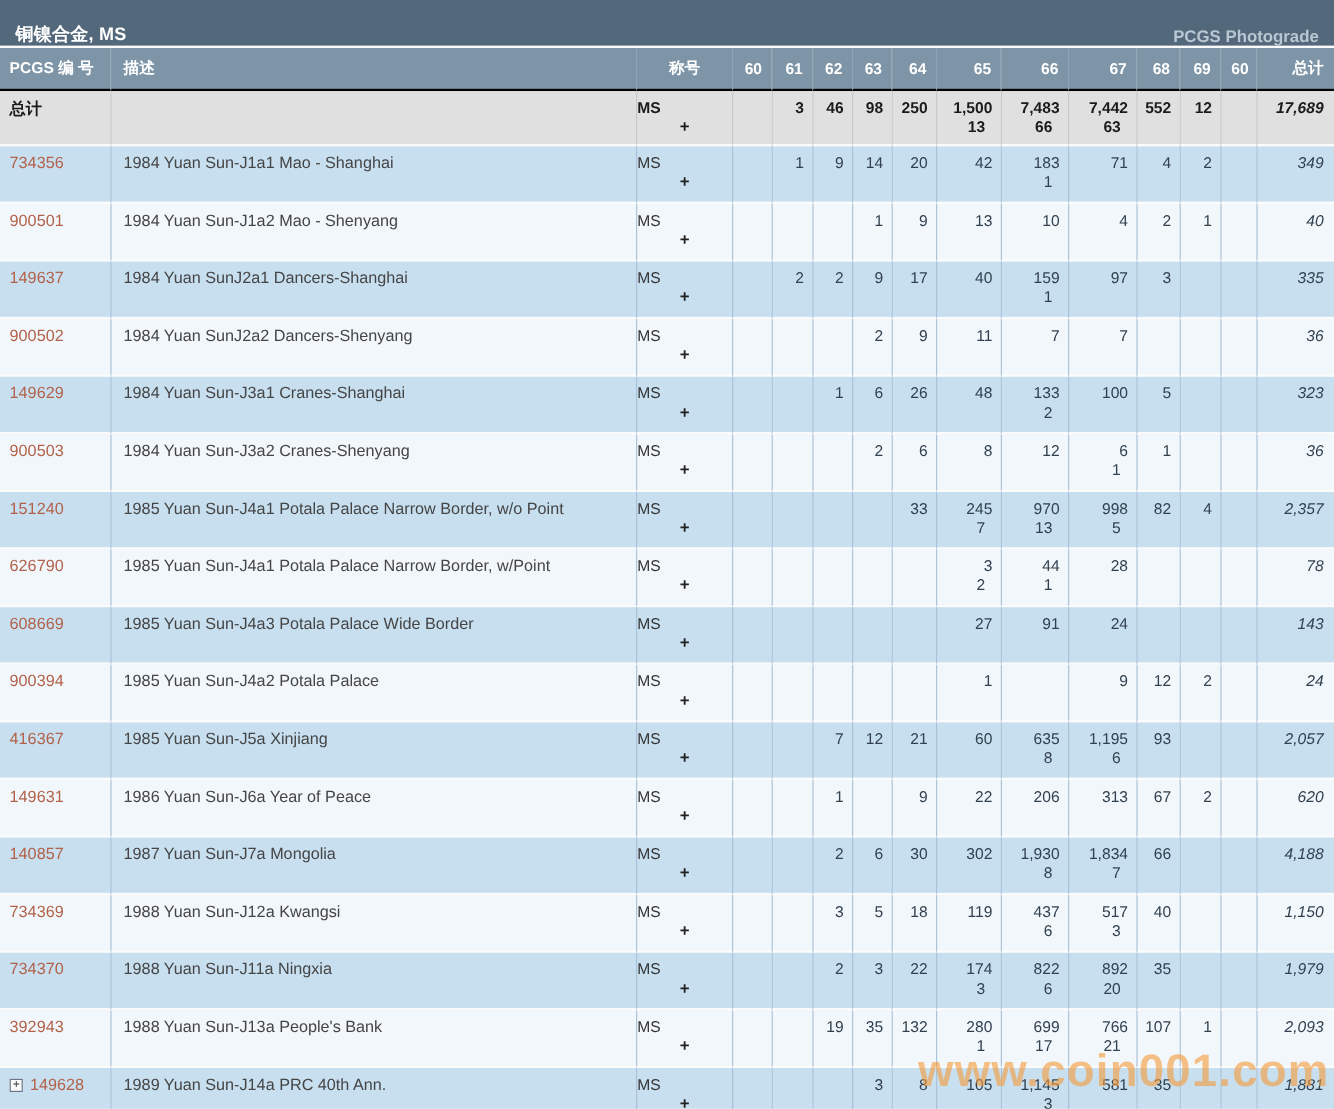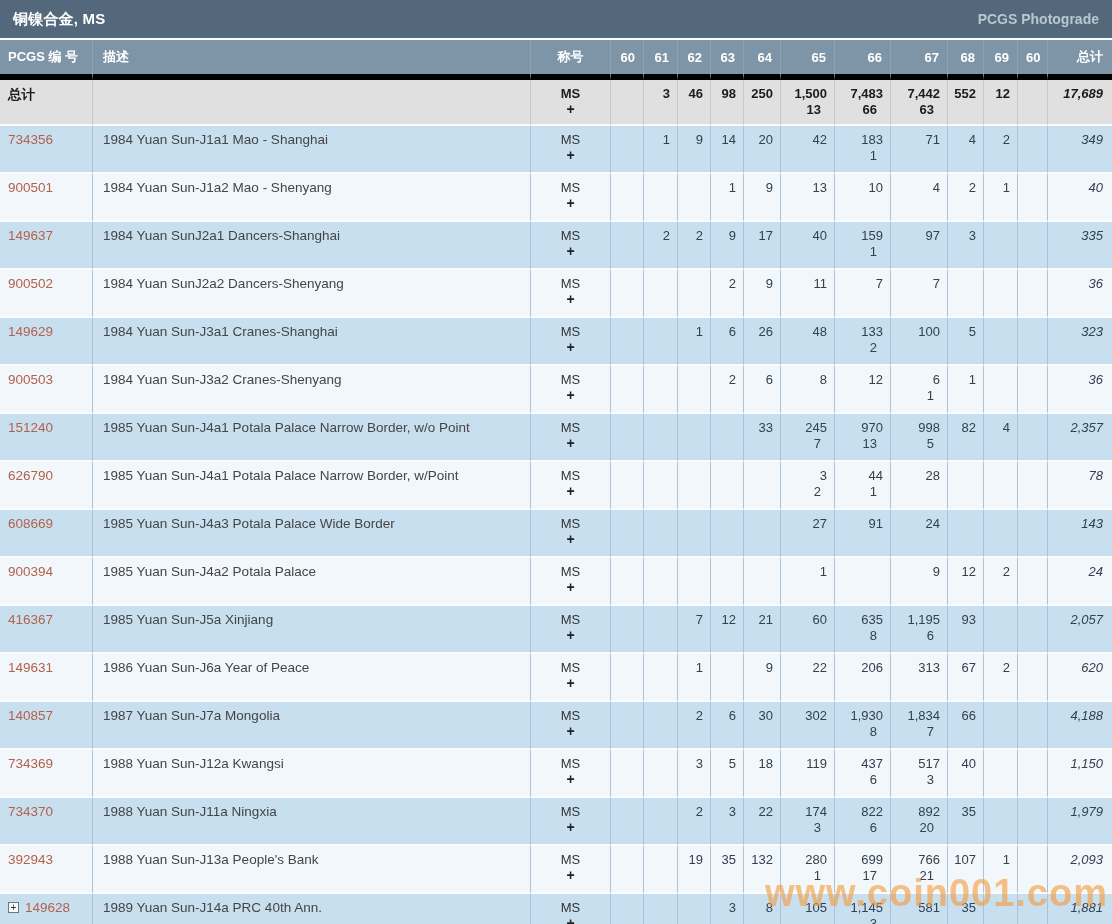--- a/index.html
+++ b/index.html
@@ -1,27 +1,27 @@
 <!DOCTYPE html>
 <html><head>
 <meta charset="utf-8">
 <style>
   * { box-sizing: border-box; }
   html,body { margin:0; padding:0; width:1112px; height:924px; overflow:hidden;
     font-family:"Liberation Sans","DejaVu Sans",sans-serif; background:#fff; position:relative; }
 
   .titlebar { height:40px; background:#53687b; border-bottom:2px solid #fbfbfb;
-    display:flex; align-items:center; justify-content:space-between; padding:0 13px; }
+    display:flex; align-items:flex-end; justify-content:space-between; padding:0 13px; }
   .titlebar .title { color:#ffffff; font-size:15px; font-weight:bold; letter-spacing:.2px; }
   .titlebar .photograde { color:#b9c7d3; font-size:14px; cursor:pointer;font-weight:bold; }
 
   table { border-collapse:separate; border-spacing:0; table-layout:fixed; width:1112px; }
 
   thead th { background:#7e95a7; color:#fff; font-size:13px; font-weight:bold;
-    height:33px; border-bottom:6px solid #000000; border-left:1px solid #8da2b2;
+    height:33px; border-bottom:2px solid #000000; border-left:1px solid #8da2b2;
     padding:8px; vertical-align:middle; white-space:nowrap; }
   thead th.h-pcgs { text-align:left; padding-left:8px; border-left:none; }
   thead th.h-desc { text-align:left; padding-left:10px; }
   thead th.h-desig { text-align:center;margin-top:13px; }
   thead th.h-num { text-align:right; padding-right:8px; }
   thead th.h-total { text-align:right; padding-right:9px; }
 
   td { vertical-align:top; padding:6px 0 0 0; height:48px;
     border-bottom:2px solid #fbfbfb; border-left:1px solid #abc3d8; }
   td:first-child { border-left:none; }
@@ -31,21 +31,21 @@
   tr.row-totals td { background:#e0e0e0; border-left:1px solid #c9c9c9; height:46px; }
   tr.row-totals td:first-child { border-left:none; }
   tr.row-totals .val, tr.row-totals .sub, tr.row-totals .totlabel,
   tr.row-totals .desig-l1, tr.row-totals .desig-l2 { font-weight:bold; color:#1b1b1b; }
 
   .cell-pcgs { padding-left:8px; font-size:13.5px; }
   .pcgs-link { color:#b2624a; cursor:pointer; }
   .totlabel { font-size:13.5px; color:#1b1b1b; font-weight:bold; }
   .cell-desc { padding-left:10px; font-size:13.5px; color:#454545; }
 
-  .desig-l1 { text-align:center; font-size:13px; color:#333; line-height:15px; }
+  .desig-l1 { text-align:left; font-size:13px; color:#333; line-height:15px; }
   .desig-l2 { text-align:center; font-size:14px; color:#222; font-weight:bold; line-height:16px; }
 
   .val { text-align:right; padding-right:7px; font-size:13px; color:#32414f; line-height:16px; }
   .sub { text-align:right; padding-right:13px; font-size:13px; color:#32414f; line-height:16px; }
   .cell-total .val { padding-right:9px;font-style:italic; }
 
   .expander { display:inline-block; width:11px; height:11px; border:1px solid #6b7785;
     background:#fafafa; color:#333; font-size:10px; line-height:9px; text-align:center;
     margin-right:6px; vertical-align:1px; cursor:pointer; }
 

